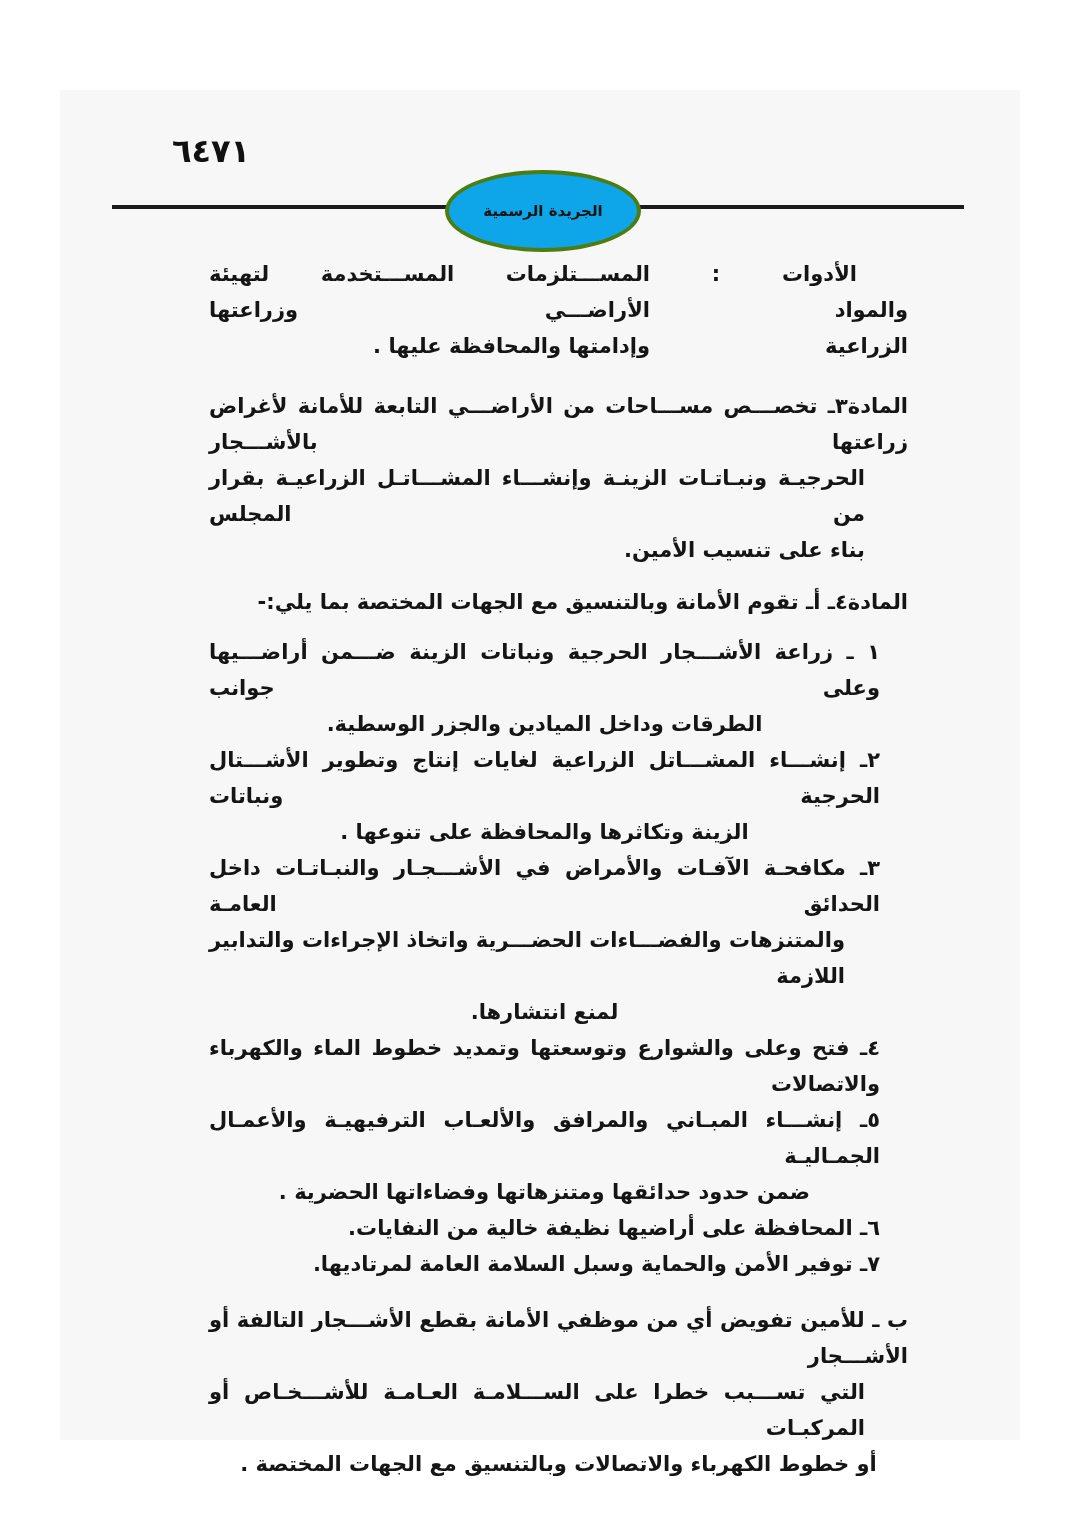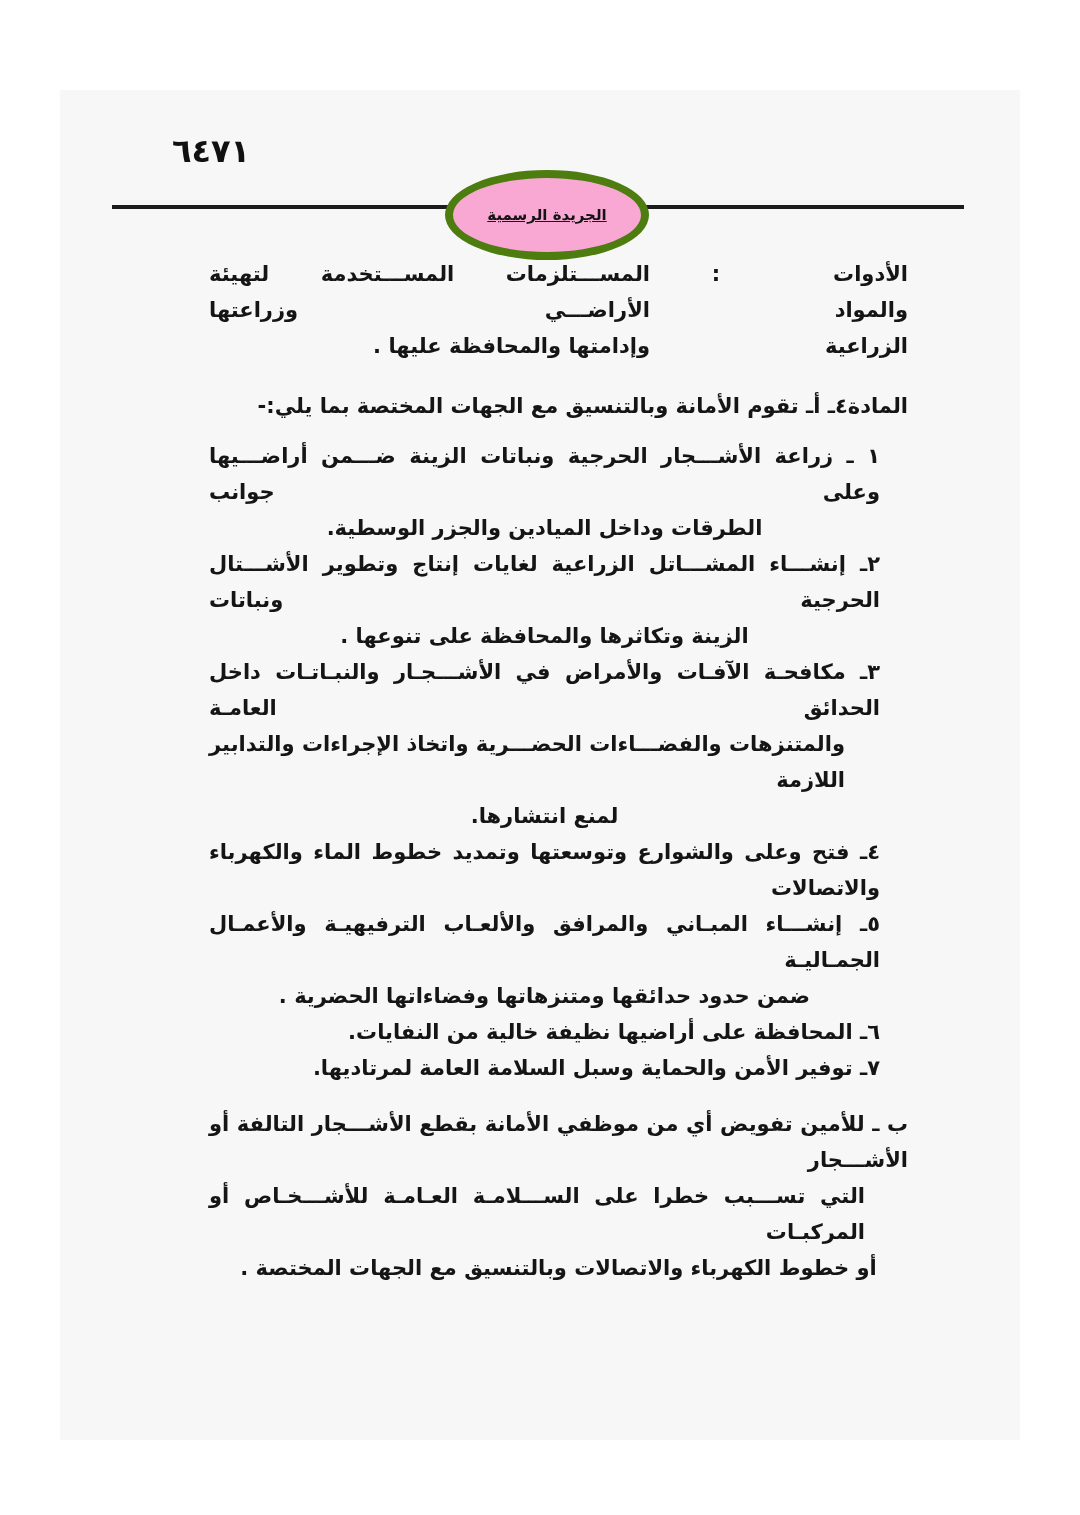--- a/index.html
+++ b/index.html
@@ -44,27 +44,26 @@
     top: 115px;
     height: 4px;
     background: #1c1c1c;
   }
   .seal {
     position: absolute;
     left: 385px;
     top: 80px;
     width: 188px;
     height: 74px;
-    background: #f9a8d4;
-    border: 8px solid #4d7c0f;
+    background: #0ea5e9;
+    border: 4px solid #4d7c0f;
     border-radius: 50%;
     display: flex;
     align-items: center;
     justify-content: center;
-    text-decoration: underline;
   }
   .seal span {
     font-size: 15px;
     font-weight: bold;
     direction: rtl;
   }
   .content {
     position: absolute;
     top: 166px;
     left: 0;
@@ -72,21 +71,21 @@
     padding: 0 112px 0 105px;
     box-sizing: border-box;
     direction: rtl;
     font-size: 21px;
     font-weight: bold;
     line-height: 36px;
     color: #151515;
   }
   .line { min-height: 36px; margin-left: 44px; }
   .lj { text-align: justify; text-align-last: justify; }
-  .lr { text-align: right; text-align-last: right; }
+  .lr { text-align: left; text-align-last: right; }
   .lc { text-align: center; text-align-last: center; }
   .cont  { padding-right: 43px; }
   .cont2 { padding-right: 35px; }
   .defrow { display: flex; margin-bottom: 24px; }
   .defterm  { width: 170px; flex: none; }
   .defcolon { width: 44px; flex: none; text-align: center; }
   .defdesc  { flex: 1; }
   .a3   { margin-bottom: 16px; }
   .a4i  { margin-bottom: 14px; }
   .items { margin-right: 28px; }
@@ -114,20 +113,25 @@
           <div class="line lr">الأدوات والمواد</div>
           <div class="line lr">الزراعية</div>
         </div>
         <div class="defcolon line">:</div>
         <div class="defdesc">
           <div class="line lj">المســـتلزمات المســـتخدمة لتهيئة الأراضـــي وزراعتها</div>
           <div class="line lr">وإدامتها والمحافظة عليها .</div>
         </div>
       </div>
 
+      <div class="para a3">
+        <div class="line lj">المادة٣ـ تخصـــص مســـاحات من الأراضـــي التابعة للأمانة لأغراض زراعتها بالأشـــجار</div>
+        <div class="line lj cont">الحرجيـة ونبـاتـات الزينـة وإنشـــاء المشـــاتـل الزراعيـة بقرار من المجلس</div>
+        <div class="line lr cont">بناء على تنسيب الأمين.</div>
+      </div>
 
       <div class="para a4i">
         <div class="line lr">المادة٤ـ أـ تقوم الأمانة وبالتنسيق مع الجهات المختصة بما يلي:-</div>
       </div>
 
       <div class="itemswrap">
         <div class="items">
           <div class="item">
             <div class="line lj">١ ـ زراعة الأشـــجار الحرجية ونباتات الزينة ضـــمن أراضـــيها وعلى جوانب</div>
             <div class="line lc">الطرقات وداخل الميادين والجزر الوسطية.</div>

